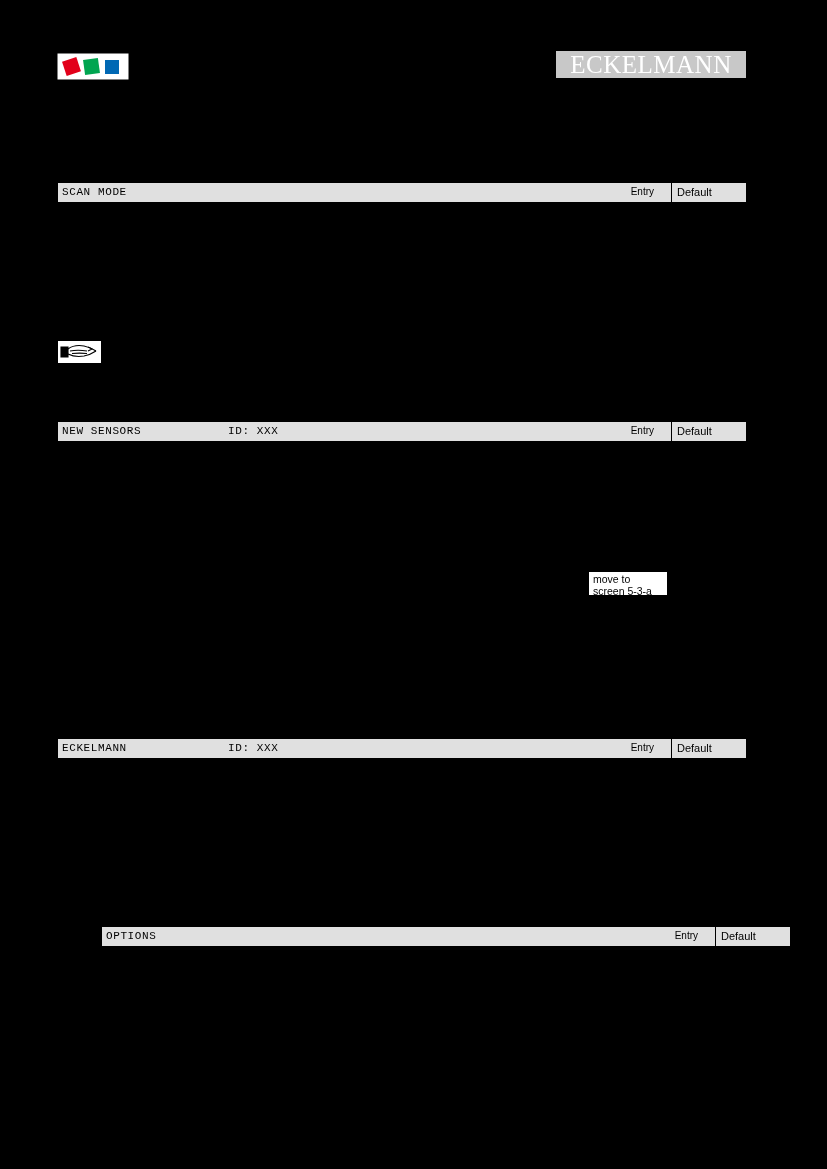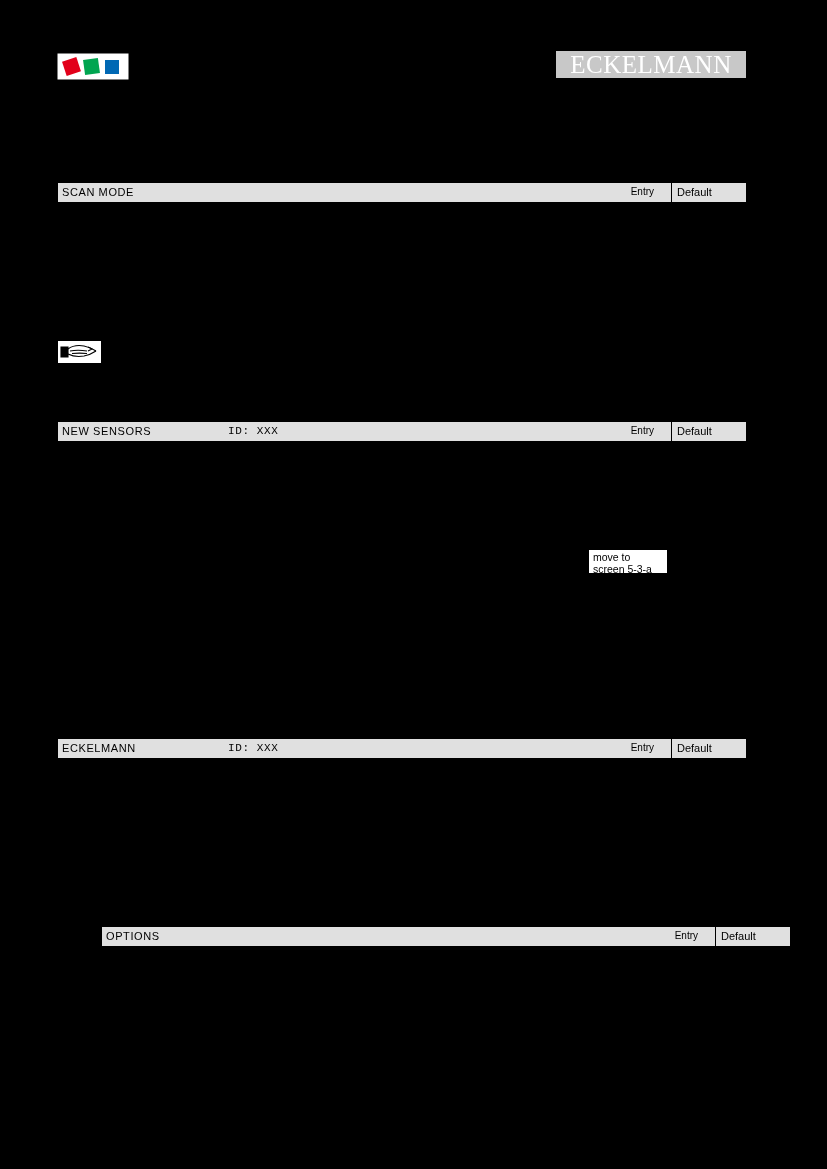--- a/index.html
+++ b/index.html
@@ -49,21 +49,21 @@
     width: 690px;
     height: 21px;
     background: #e0e0e0;
     border: 1px solid #000000;
     box-sizing: border-box;
   }
   .section-bar .bar-title {
     position: absolute;
     left: 4px;
     top: 3px;
-    font-family: Liberation Sans, sans-serif;
+    font-family: Liberation Mono, monospace;
     font-size: 11px;
     letter-spacing: 0.6px;
     color: #000000;
     white-space: nowrap;
   }
   .section-bar .bar-id {
     position: absolute;
     left: 170px;
     top: 3px;
     font-family: "Liberation Mono", monospace;
@@ -109,21 +109,21 @@
     background: #ffffff;
     border: 1px solid #000000;
     box-sizing: border-box;
   }
   .note-icon svg { display: block; }
 
   
   .callout {
     position: absolute;
     left: 588px;
-    top: 549px;
+    top: 571px;
     width: 80px;
     height: 25px;
     background: #ffffff;
     border: 1px solid #000000;
     box-sizing: border-box;
     font-size: 10.5px;
     line-height: 12px;
     padding: 1px 0 0 4px;
     color: #000000;
   }

